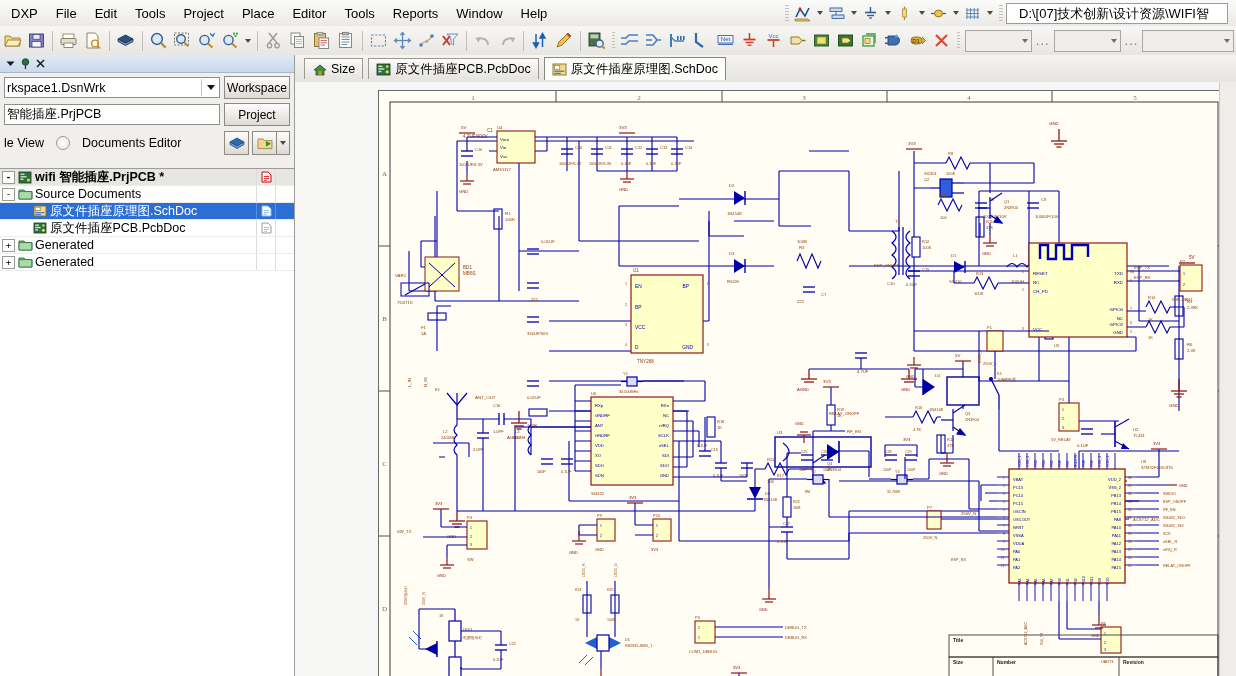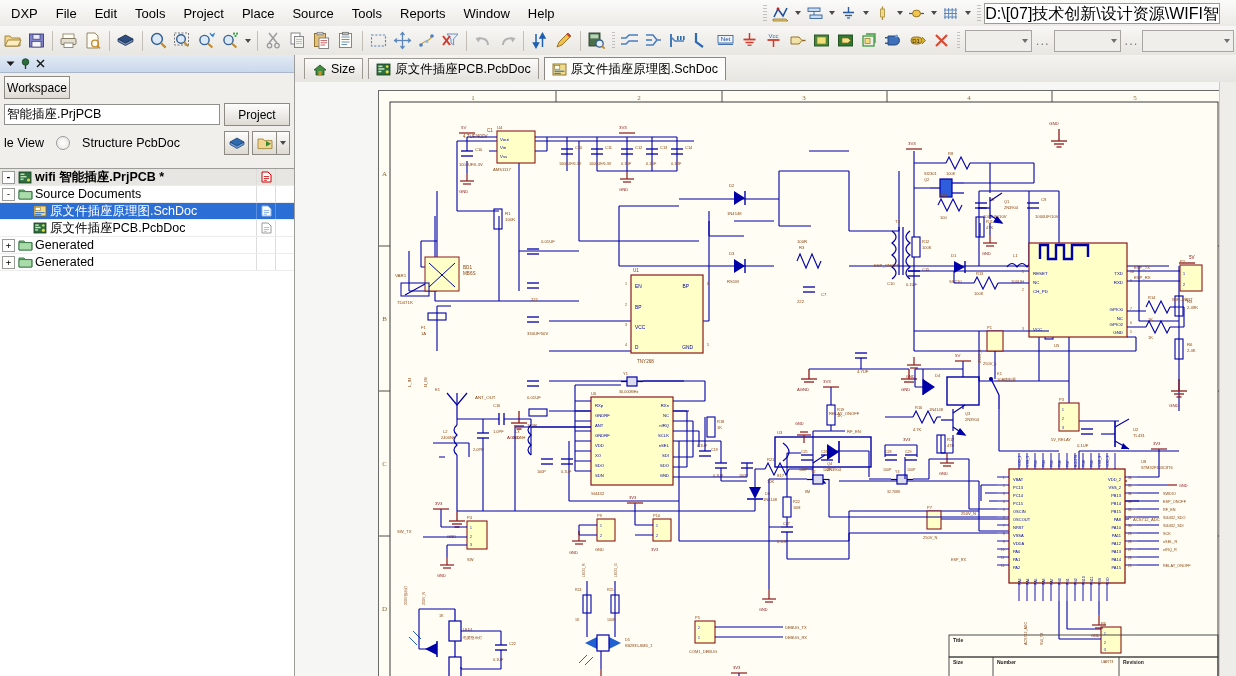--- a/index.html
+++ b/index.html
@@ -36,21 +36,21 @@
   .tb-drop{
     width:11px;height:19px;display:flex;align-items:center;justify-content:center;
     cursor:default;border:1px solid transparent;
   }
   .caret{
     width:0;height:0;border-left:3.5px solid transparent;border-right:3.5px solid transparent;
     border-top:4px solid #4a4a4a;
   }
   .pathbox{
     height:19px;min-width:196px;background:#fff;border:1px solid #9b9b97;
-    font-size:16px;line-height:19px;padding:0 0;margin-right:16px;
+    font-size:13px;line-height:19px;padding:0 12px;margin-right:8px;
     overflow:hidden;white-space:nowrap;
   }
 
   
   .toolbar{
     position:absolute;left:0;top:26px;width:1236px;height:29px;
     background:linear-gradient(#f8f7f5,#e8e6e1);
     border-bottom:1px solid #bdb9b1;
     display:flex;align-items:center;
   }
@@ -179,21 +179,21 @@
 <div class="app">
 
   <div class="menubar">
     <div class="menu-items">
       <div class="menu-item"><span>DXP</span></div>
       <div class="menu-item"><span>File</span></div>
       <div class="menu-item"><span>Edit</span></div>
       <div class="menu-item"><span>Tools</span></div>
       <div class="menu-item"><span>Project</span></div>
       <div class="menu-item"><span>Place</span></div>
-      <div class="menu-item"><span>Source</span></div>
+      <div class="menu-item"><span>Editor</span></div>
       <div class="menu-item"><span>Tools</span></div>
       <div class="menu-item"><span>Reports</span></div>
       <div class="menu-item"><span>Window</span></div>
       <div class="menu-item"><span>Help</span></div>
     </div>
 
     <div class="menubar-right">
       <div class="grip"></div>
 
       <div class="tb-btn">
@@ -601,34 +601,40 @@
         <svg width="11" height="11" viewBox="0 0 11 11">
           <g stroke="#1a1a1a" stroke-width="1.5">
               <line x1="2" y1="2" x2="9" y2="9"></line>
               <line x1="9" y1="2" x2="2" y2="9"></line>
             </g>
         </svg>
       </span>
     </div>
 
     <div class="prow">
+      <div class="selbox">
+        <span>rkspace1.DsnWrk</span>
+        <span class="dd">
+            <span class="caret"></span>
+          </span>
+      </div>
       <div class="pbtn">Workspace</div>
     </div>
 
     <div class="prow">
       <div class="selbox">
         <span>智能插座.PrjPCB</span>
       </div>
       <div class="pbtn">Project</div>
     </div>
 
     <div class="radiorow">
       <span class="radio-label">le View</span>
       <span class="radio"></span>
-      <span class="radio-label">Structure PcbDoc</span>
+      <span class="radio-label">Documents Editor</span>
       <span style="margin-left:auto;display:flex;gap:3px;">
         <span class="iconbtn">
           <svg width="16" height="15" viewBox="0 0 16 15">
             <polygon points="8,2 15,6 8,10 1,6" fill="#2e6bb0" stroke="#16386b" stroke-width=".7"></polygon>
             <polygon points="1,6 8,10 15,6 15,8.5 8,12.5 1,8.5" fill="#6f9fd8" stroke="#16386b" stroke-width=".7"></polygon>
           </svg>
         </span>
         <span class="splitbtn">
           <span class="main">
             <svg width="16" height="14" viewBox="0 0 16 14">

